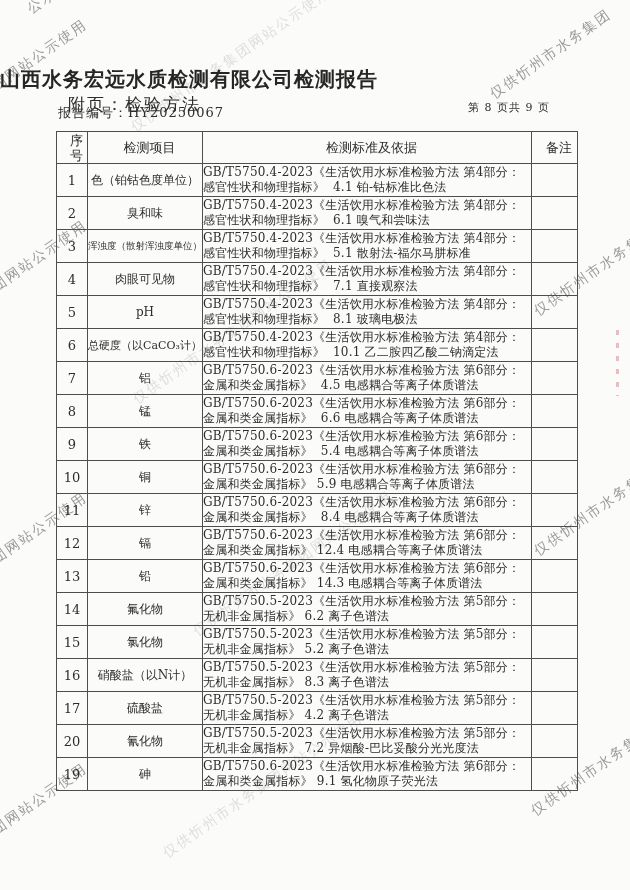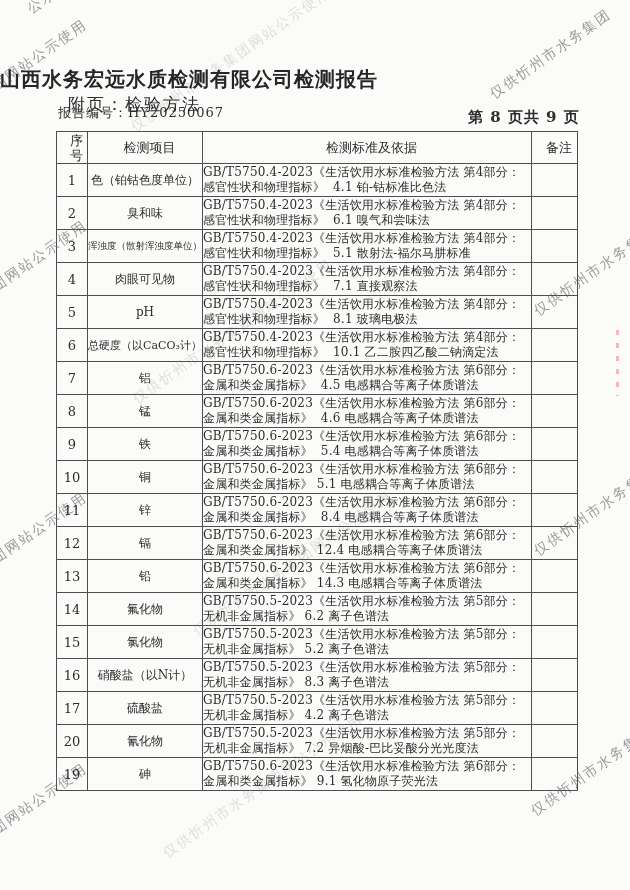--- a/index.html
+++ b/index.html
@@ -10,21 +10,21 @@
     color:#2d2d2d;
   }
   .sheet{position:absolute;inset:0;overflow:hidden;}
   
   .title{
     position:absolute;top:66px;left:0;right:30px;
     font-size:20px;font-weight:700;letter-spacing:1px;color:#262626;
   }
   .subtitle{position:absolute;top:93px;left:45px;font-size:17px;letter-spacing:2px;padding-left:23px;}
   .report-no{position:absolute;top:104px;left:58px;font-size:13px;letter-spacing:1px;}
-  .page-info{position:absolute;top:108px;left:468px;font-size:15px;letter-spacing:1px;font-weight:bold;}
+  .page-info{position:absolute;top:100px;left:468px;font-size:11px;letter-spacing:1px;}
   
   table.methods{
     position:absolute;top:131px;left:56px;width:521px;
     border-collapse:collapse;table-layout:fixed;
   }
   table.methods th,table.methods td{
     border:1px solid #4e4e4e;padding:0;vertical-align:middle;
     font-weight:normal;color:#2d2d2d;
   }
   table.methods th{font-size:13px;line-height:15px;text-align:center;padding-left:9px;}
@@ -159,39 +159,39 @@
       <div class="std-line">GB/T5750.6-2023《生活饮用水标准检验方法 第6部分：</div>
       <div class="std-line">金属和类金属指标》  4.5 电感耦合等离子体质谱法</div>
     </td>
     <td class="c-remark"></td>
   </tr>
         <tr>
     <td class="c-no">8</td>
     <td class="c-item fit">锰</td>
     <td class="c-std">
       <div class="std-line">GB/T5750.6-2023《生活饮用水标准检验方法 第6部分：</div>
-      <div class="std-line">金属和类金属指标》  4.6 电感耦合等离子体质谱法</div>
+      <div class="std-line">金属和类金属指标》  6.6 电感耦合等离子体质谱法</div>
     </td>
     <td class="c-remark"></td>
   </tr>
         <tr>
     <td class="c-no">9</td>
     <td class="c-item fit">铁</td>
     <td class="c-std">
       <div class="std-line">GB/T5750.6-2023《生活饮用水标准检验方法 第6部分：</div>
       <div class="std-line">金属和类金属指标》  5.4 电感耦合等离子体质谱法</div>
     </td>
     <td class="c-remark"></td>
   </tr>
         <tr>
     <td class="c-no">10</td>
     <td class="c-item fit">铜</td>
     <td class="c-std">
       <div class="std-line">GB/T5750.6-2023《生活饮用水标准检验方法 第6部分：</div>
-      <div class="std-line">金属和类金属指标》 5.1 电感耦合等离子体质谱法</div>
+      <div class="std-line">金属和类金属指标》 5.9 电感耦合等离子体质谱法</div>
     </td>
     <td class="c-remark"></td>
   </tr>
         <tr>
     <td class="c-no">11</td>
     <td class="c-item fit">锌</td>
     <td class="c-std">
       <div class="std-line">GB/T5750.6-2023《生活饮用水标准检验方法 第6部分：</div>
       <div class="std-line">金属和类金属指标》  8.4 电感耦合等离子体质谱法</div>
     </td>

